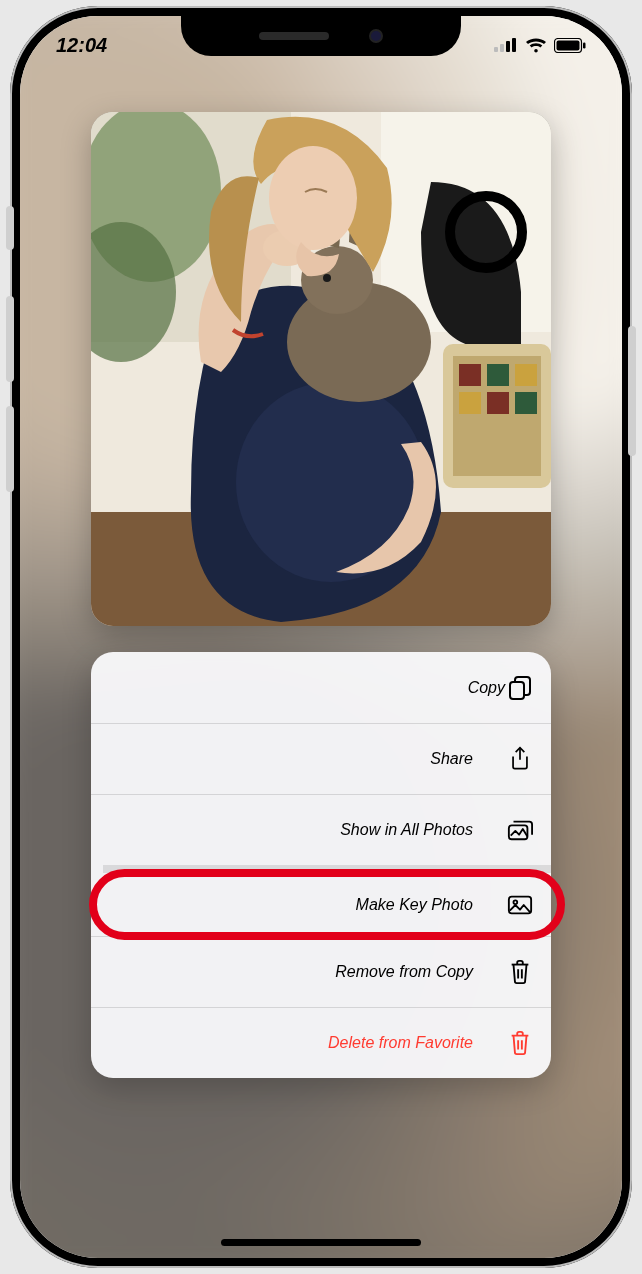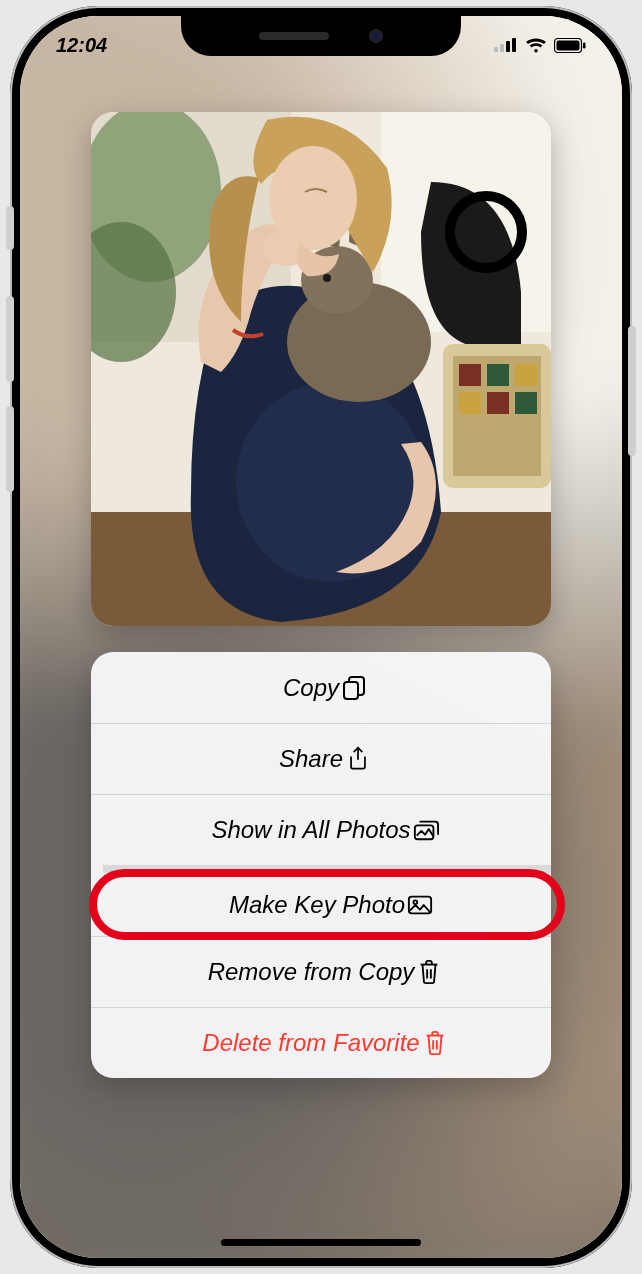--- a/index.html
+++ b/index.html
@@ -91,28 +91,28 @@
   .menu {
     position: absolute;
     top: 636px; left: 50%; transform: translateX(-50%);
     width: 460px;
     background: rgba(248,248,250,0.96);
     border-radius: 22px;
     overflow: visible;
     box-shadow: 0 10px 30px rgba(0,0,0,0.2);
   }
   .menu-item {
-    display:flex; justify-content:center; align-items:center;
+    display:flex; justify-content:flex-end; align-items:center;
     height: 71px;
     padding: 0 16px 0 26px;
-    font-size: 24px;
+    font-size: 16px;
     color: #000;
     position: relative;
   }
-  .menu-item + .menu-item { border-top: 1px solid rgba(0,0,0,0.12); }
+  .menu-item + .menu-item { border-top: 1px solid rgba(0,0,0,0.12); gap: 32px; }
   .menu-item:nth-child(4) { border-top-width: 8px; border-top-color: rgba(0,0,0,0.10); margin-left: 12px; }
   .menu-item.destructive { color: #ff3b30; }
   .menu-item .icon { width: 30px; height: 30px; display:flex; align-items:center; justify-content:center; }
   .menu-item .icon svg { width: 26px; height: 26px; }
 
   .highlight-ring {
     position: absolute;
     left: -14px; right: -14px; top: -4px; bottom: -4px;
     border: 8px solid #e2001a;
     border-radius: 44px;

